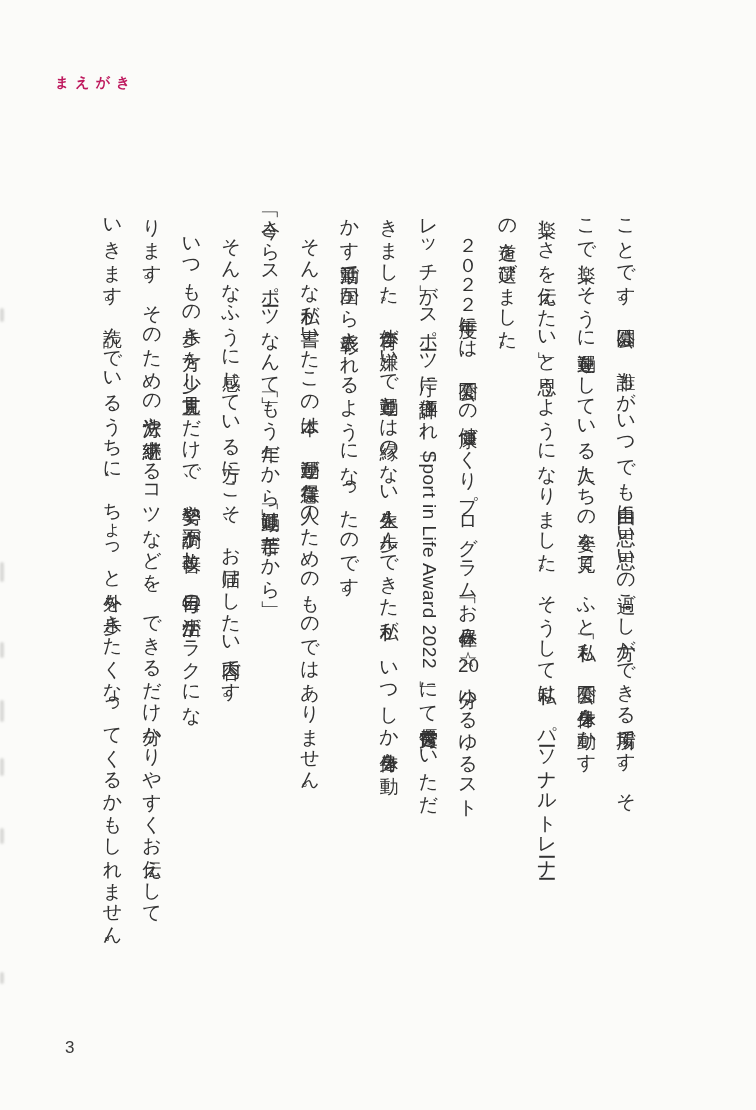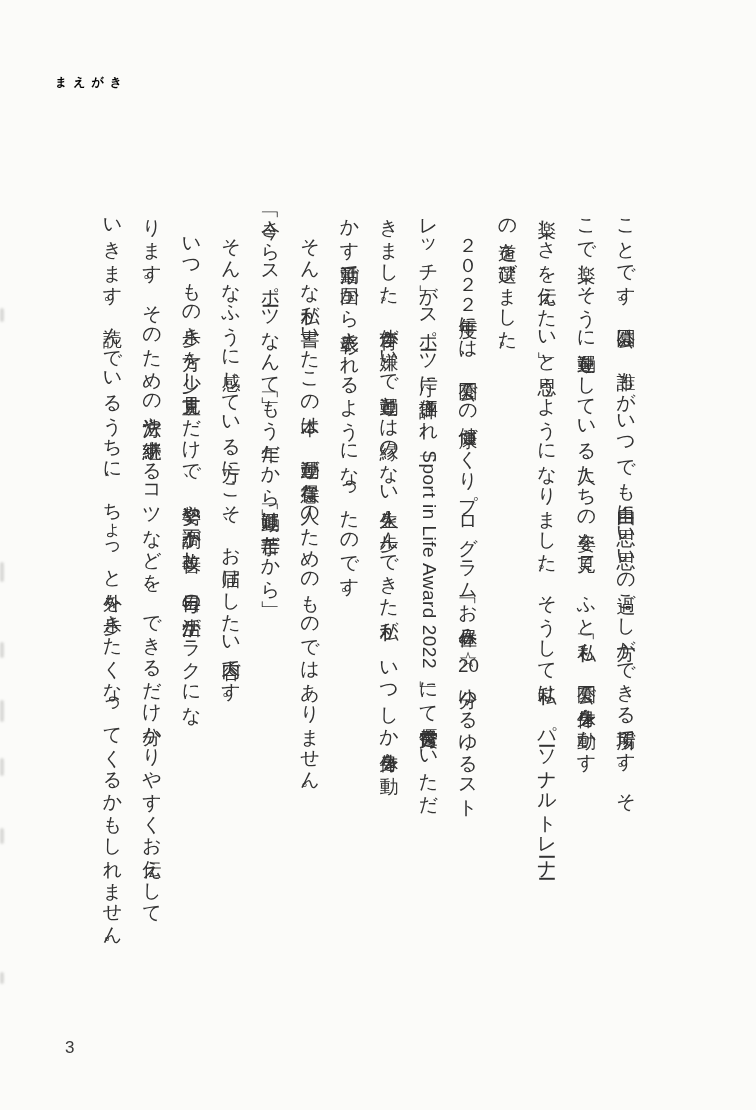--- a/index.html
+++ b/index.html
@@ -16,24 +16,24 @@
   }
   .page {
     position: absolute;
     inset: 0;
   }
   
   .page-header {
     position: absolute;
     left: 55px;
     top: 74px;
-    font-size: 12px;
+    font-size: 14px;
     font-weight: bold;
     letter-spacing: 6px;
-    color: #000000;
+    color: #be185d;
   }
   
   .vertical-block {
     position: absolute;
     top: 206px;
     right: 110px;
     height: 745px;
     writing-mode: vertical-rl;
     -webkit-writing-mode: vertical-rl;
     text-orientation: mixed;

